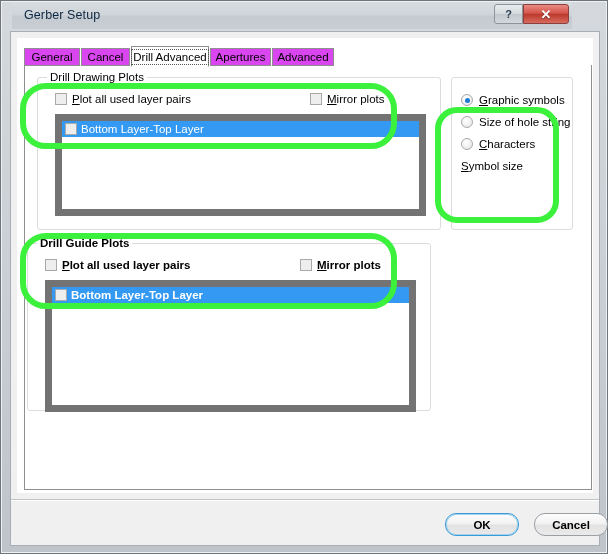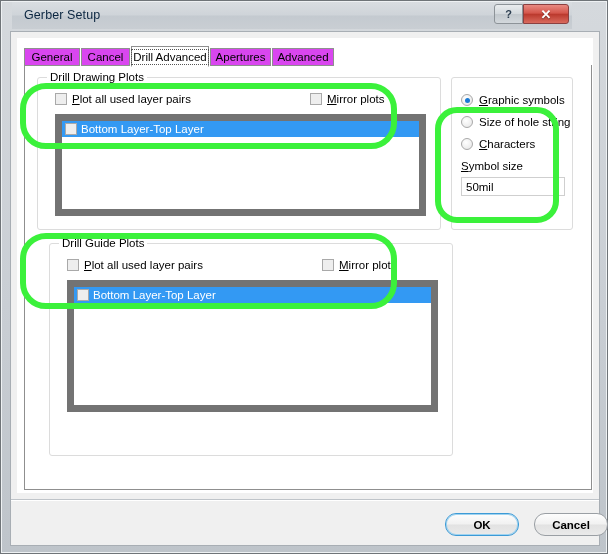--- a/index.html
+++ b/index.html
@@ -331,24 +331,23 @@
           <span class="radio-label"><span>Si</span><span>ze of hole string</span></span>
         </div>
 
         <div class="radio-row" style="left:9px; top:60px;">
           <span class="radio"></span>
           <span class="radio-label"><span class="u">C</span><span>haracters</span></span>
         </div>
 
         <div class="field-label" style="left:9px; top:82px;"><span class="u">S</span><span>ymbol size</span></div>
 
-        <div class="textbox" style="left:9px; top:99px; width:104px; height:19px;">50mil</div>
       </div>
 
-      <div class="group" style="left:32px; top:205px; width:404px; height:213px;">
+      <div class="group" style="left:10px; top:205px; width:404px; height:168px;font-weight:bold;">
         <div class="group-label">Drill Guide Plots</div>
 
         <div class="chk-row" style="left:17px; top:15px;">
           <span class="chkbox"></span>
           <span class="chk-label"><span class="u">P</span><span>lot all used layer pairs</span></span>
         </div>
 
         <div class="chk-row" style="left:272px; top:15px;">
           <span class="chkbox"></span>
           <span class="chk-label"><span class="u">M</span><span>irror plots</span></span>

